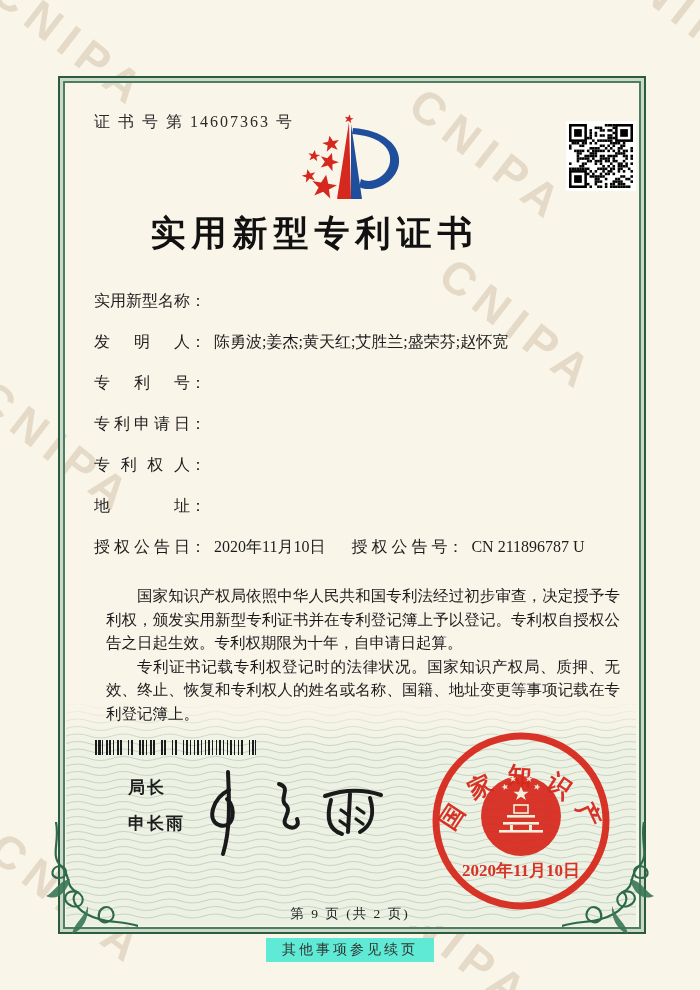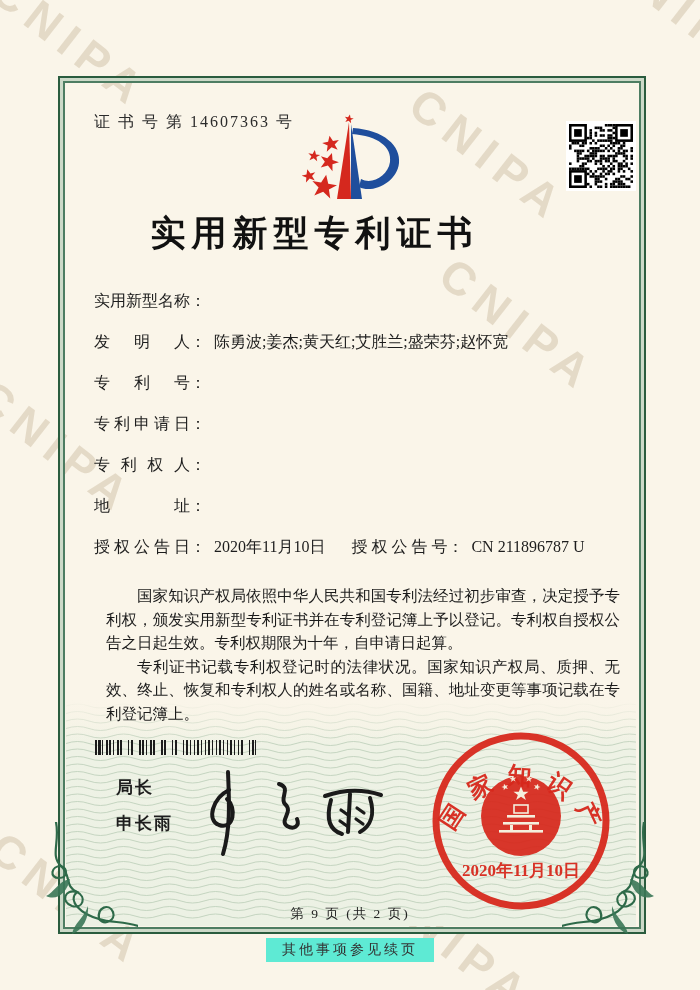--- a/index.html
+++ b/index.html
@@ -30,21 +30,21 @@
   .fcolon{flex:none;width:16px;}
   .fvalue{flex:1;padding-left:8px;word-break:break-all;}
   .gpair{display:flex;}
   .gpair2{margin-left:26px;}
   .paras{position:absolute;left:94px;top:584px;width:514px;font-size:15.5px;
          line-height:23.6px;color:#1b1b1b;text-align:justify;margin-left:12px;}
   .paras p{margin:0;text-indent:2em;}
   .barcode{position:absolute;left:95px;top:740px;width:163px;height:15px;z-index:6;
      background:repeating-linear-gradient(90deg,#1c1c1c 0 1.5px,transparent 1.5px 3px,
        #1c1c1c 3px 5.5px,transparent 5.5px 6.5px,#1c1c1c 6.5px 7.5px,transparent 7.5px 11px);}
-  .signer{position:absolute;left:116px;font-family:"Liberation Sans",sans-serif;
+  .signer{position:absolute;left:128px;font-family:"Liberation Sans",sans-serif;
           font-weight:600;font-size:17px;letter-spacing:2px;color:#1d1d1d;z-index:6;}
   .sig-svg{position:absolute;left:193px;top:768px;z-index:6;}
   .seal-svg{position:absolute;left:428px;top:728px;z-index:7;}
   .pageinfo{position:absolute;left:0;top:905px;width:700px;text-align:center;
             font-size:13.5px;letter-spacing:2px;color:#222;z-index:6;}
   .note{position:absolute;left:0;top:938px;width:700px;text-align:center;z-index:6;}
   .note span{display:inline-block;background:#5eead4;padding:3px 16px;
              font-size:14px;letter-spacing:3px;color:#333;text-align:right;}
   .logo-svg{position:absolute;left:302px;top:106px;z-index:6;}
   .qr-svg{position:absolute;left:566px;top:121px;z-index:6;background:#fff;padding:3px;}

